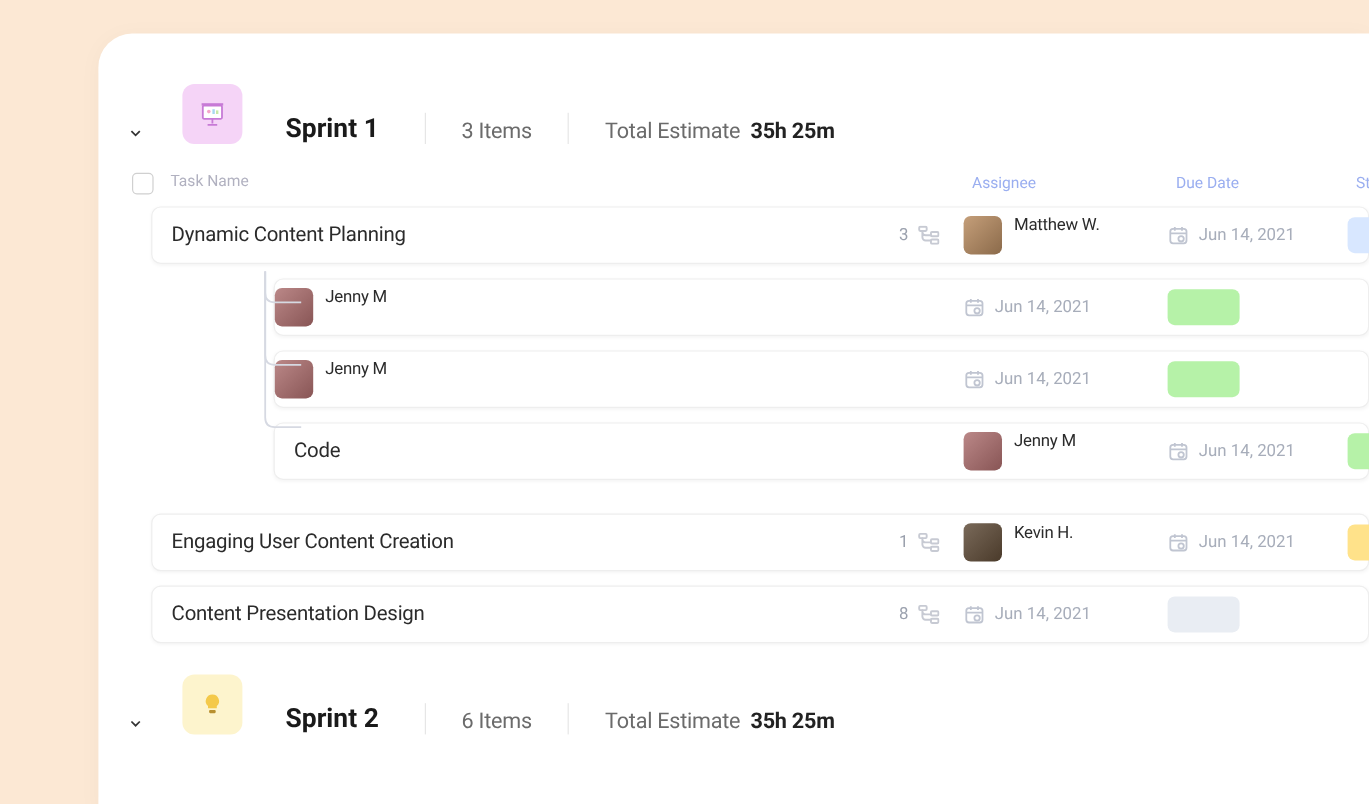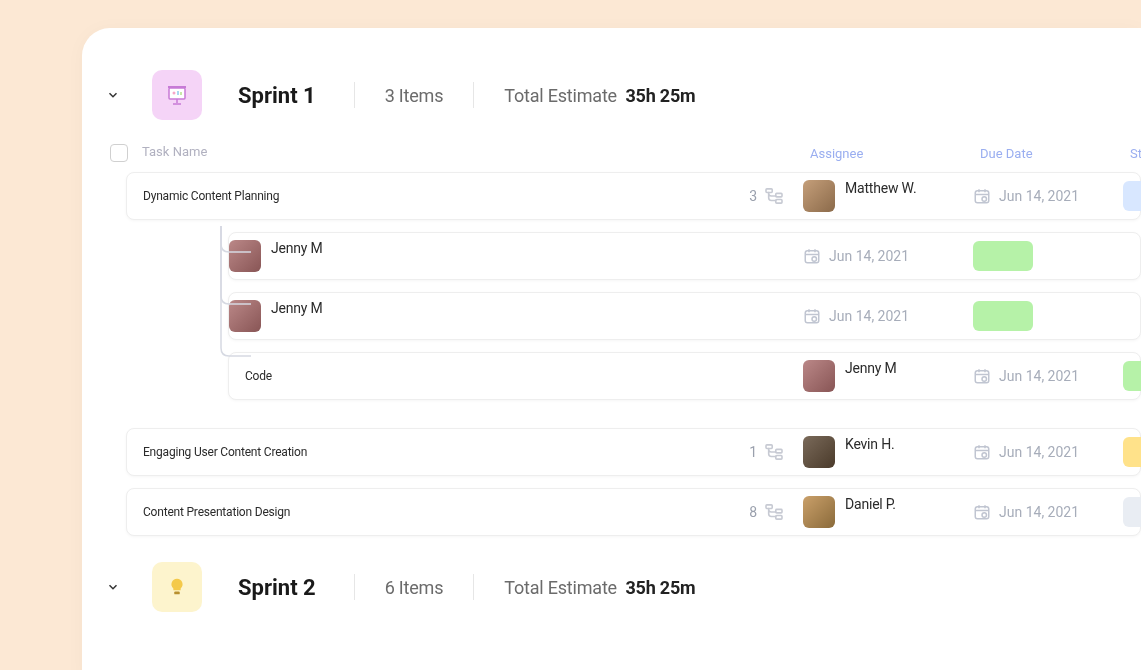--- a/index.html
+++ b/index.html
@@ -14,21 +14,21 @@
   .page {
     background: #fff;
     border-radius: 28px 0 0 0;
     margin-left: 82px;
     padding: 42px 0 40px 20px;
     height: 650px;
     box-shadow: 0 2px 20px rgba(0,0,0,0.03);
   }
   .sprint-header {
     display: flex;
-    align-items: center;
+    align-items: flex-end;
     gap: 30px;
     padding-left: 2px;
     margin-bottom: 24px;
   }
   .chevron {
     width: 18px;
     height: 18px;
     display: flex;
     align-items: center;
     justify-content: center;
@@ -107,21 +107,21 @@
     grid-template-columns: 574px 170px 150px 80px;
   }
   .task-name-cell {
     display: flex;
     align-items: center;
     justify-content: space-between;
     padding-left: 16px;
     padding-right: 20px;
   }
   .task-name {
-    font-size: 12px;
+    font-size: 17px;
     color: #2b2b2b;
     letter-spacing: -0.2px;
   }
   .sub-count {
     display: flex;
     align-items: center;
     gap: 8px;
     color: #9aa0ad;
     font-size: 14px;
   }
@@ -356,24 +356,20 @@
           <span class="tree-icon">
               <svg width="18" height="16" viewBox="0 0 20 18" fill="none" stroke="currentColor" stroke-width="1.8">
                 <rect x="1" y="1" width="7" height="4" rx="1"></rect>
                 <rect x="12" y="6" width="7" height="4" rx="1"></rect>
                 <rect x="12" y="13" width="7" height="4" rx="1"></rect>
                 <path d="M4 5 v6 a3 3 0 0 0 3 3 h5 M4 5 v1 a3 3 0 0 0 3 3 h5" stroke-linecap="round" fill="none"></path>
               </svg>
             </span>
         </div>
       </div>
-      <div class="assignee">
-        <span class="avatar av4"></span>
-        <span class="assignee-name">Daniel P.</span>
-      </div>
       <div class="due">
         <span class="cal-icon">
             <svg width="18" height="18" viewBox="0 0 24 24" fill="none" stroke="currentColor" stroke-width="2">
               <rect x="3" y="5" width="18" height="16" rx="3"></rect>
               <line x1="3" y1="10" x2="21" y2="10"></line>
               <line x1="8" y1="3" x2="8" y2="7"></line>
               <line x1="16" y1="3" x2="16" y2="7"></line>
               <circle cx="15" cy="16" r="3"></circle>
             </svg>
           </span>

